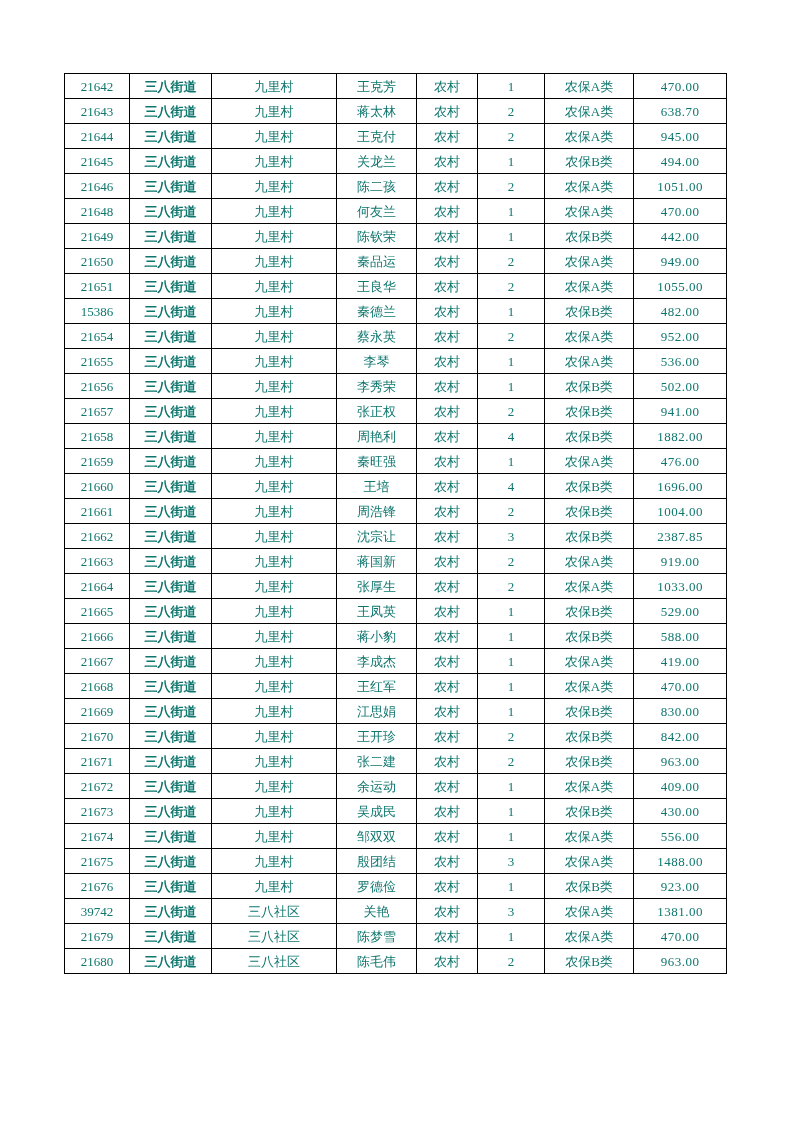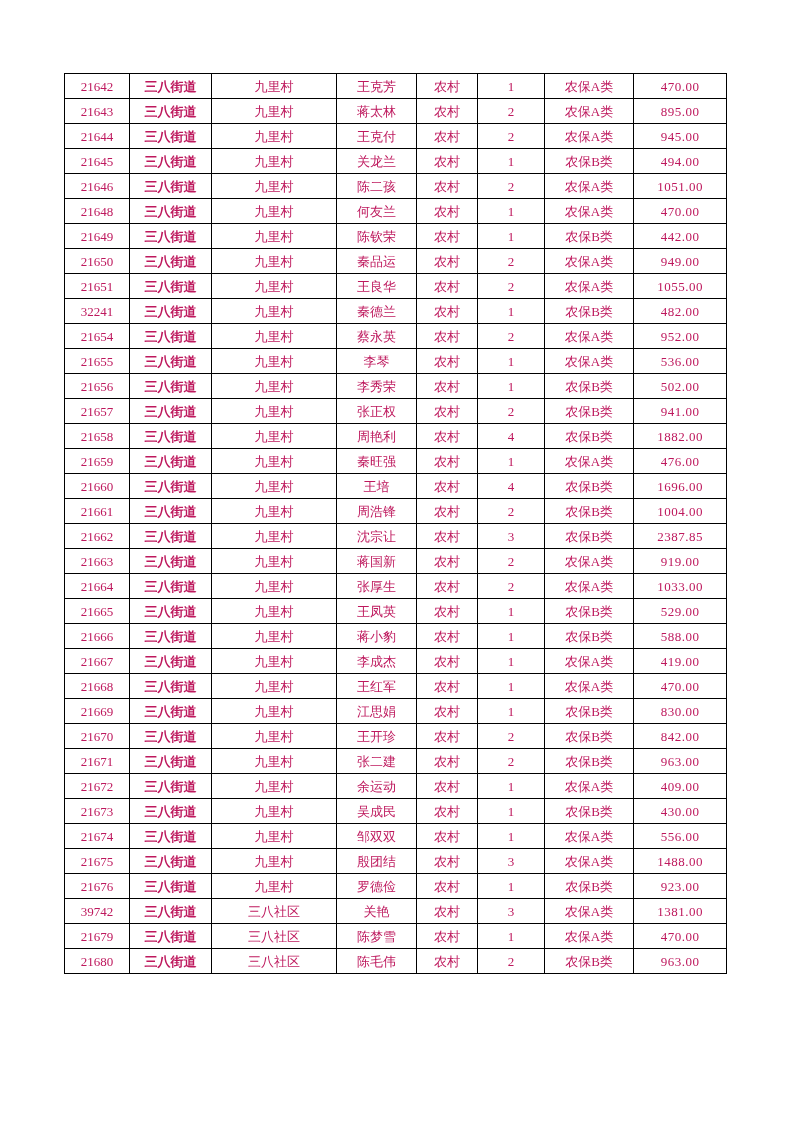--- a/index.html
+++ b/index.html
@@ -7,21 +7,21 @@
     padding: 0;
     background: #ffffff;
   }
   .page {
     position: relative;
     width: 793px;
     height: 1122px;
     background: #ffffff;
     overflow: hidden;
     font-family: "Liberation Serif", "DejaVu Serif", serif;
-    color: #be185d;
+    color: #0f766e;
   }
   table.benefits {
     position: absolute;
     left: 64px;
     top: 73px;
     border-collapse: collapse;
     table-layout: fixed;
     width: 622px;
   }
   table.benefits td {
@@ -61,21 +61,21 @@
           <td class="col-amount">470.00</td>
         </tr>
         <tr>
           <td class="col-id">21643</td>
           <td class="col-street">三八街道</td>
           <td class="col-village">九里村</td>
           <td class="col-name">蒋太林</td>
           <td class="col-type">农村</td>
           <td class="col-count">2</td>
           <td class="col-cat">农保A类</td>
-          <td class="col-amount">895.00</td>
+          <td class="col-amount">638.70</td>
         </tr>
         <tr>
           <td class="col-id">21644</td>
           <td class="col-street">三八街道</td>
           <td class="col-village">九里村</td>
           <td class="col-name">王克付</td>
           <td class="col-type">农村</td>
           <td class="col-count">2</td>
           <td class="col-cat">农保A类</td>
           <td class="col-amount">945.00</td>
@@ -134,21 +134,21 @@
           <td class="col-id">21651</td>
           <td class="col-street">三八街道</td>
           <td class="col-village">九里村</td>
           <td class="col-name">王良华</td>
           <td class="col-type">农村</td>
           <td class="col-count">2</td>
           <td class="col-cat">农保A类</td>
           <td class="col-amount">1055.00</td>
         </tr>
         <tr>
-          <td class="col-id">32241</td>
+          <td class="col-id">15386</td>
           <td class="col-street">三八街道</td>
           <td class="col-village">九里村</td>
           <td class="col-name">秦德兰</td>
           <td class="col-type">农村</td>
           <td class="col-count">1</td>
           <td class="col-cat">农保B类</td>
           <td class="col-amount">482.00</td>
         </tr>
         <tr>
           <td class="col-id">21654</td>

